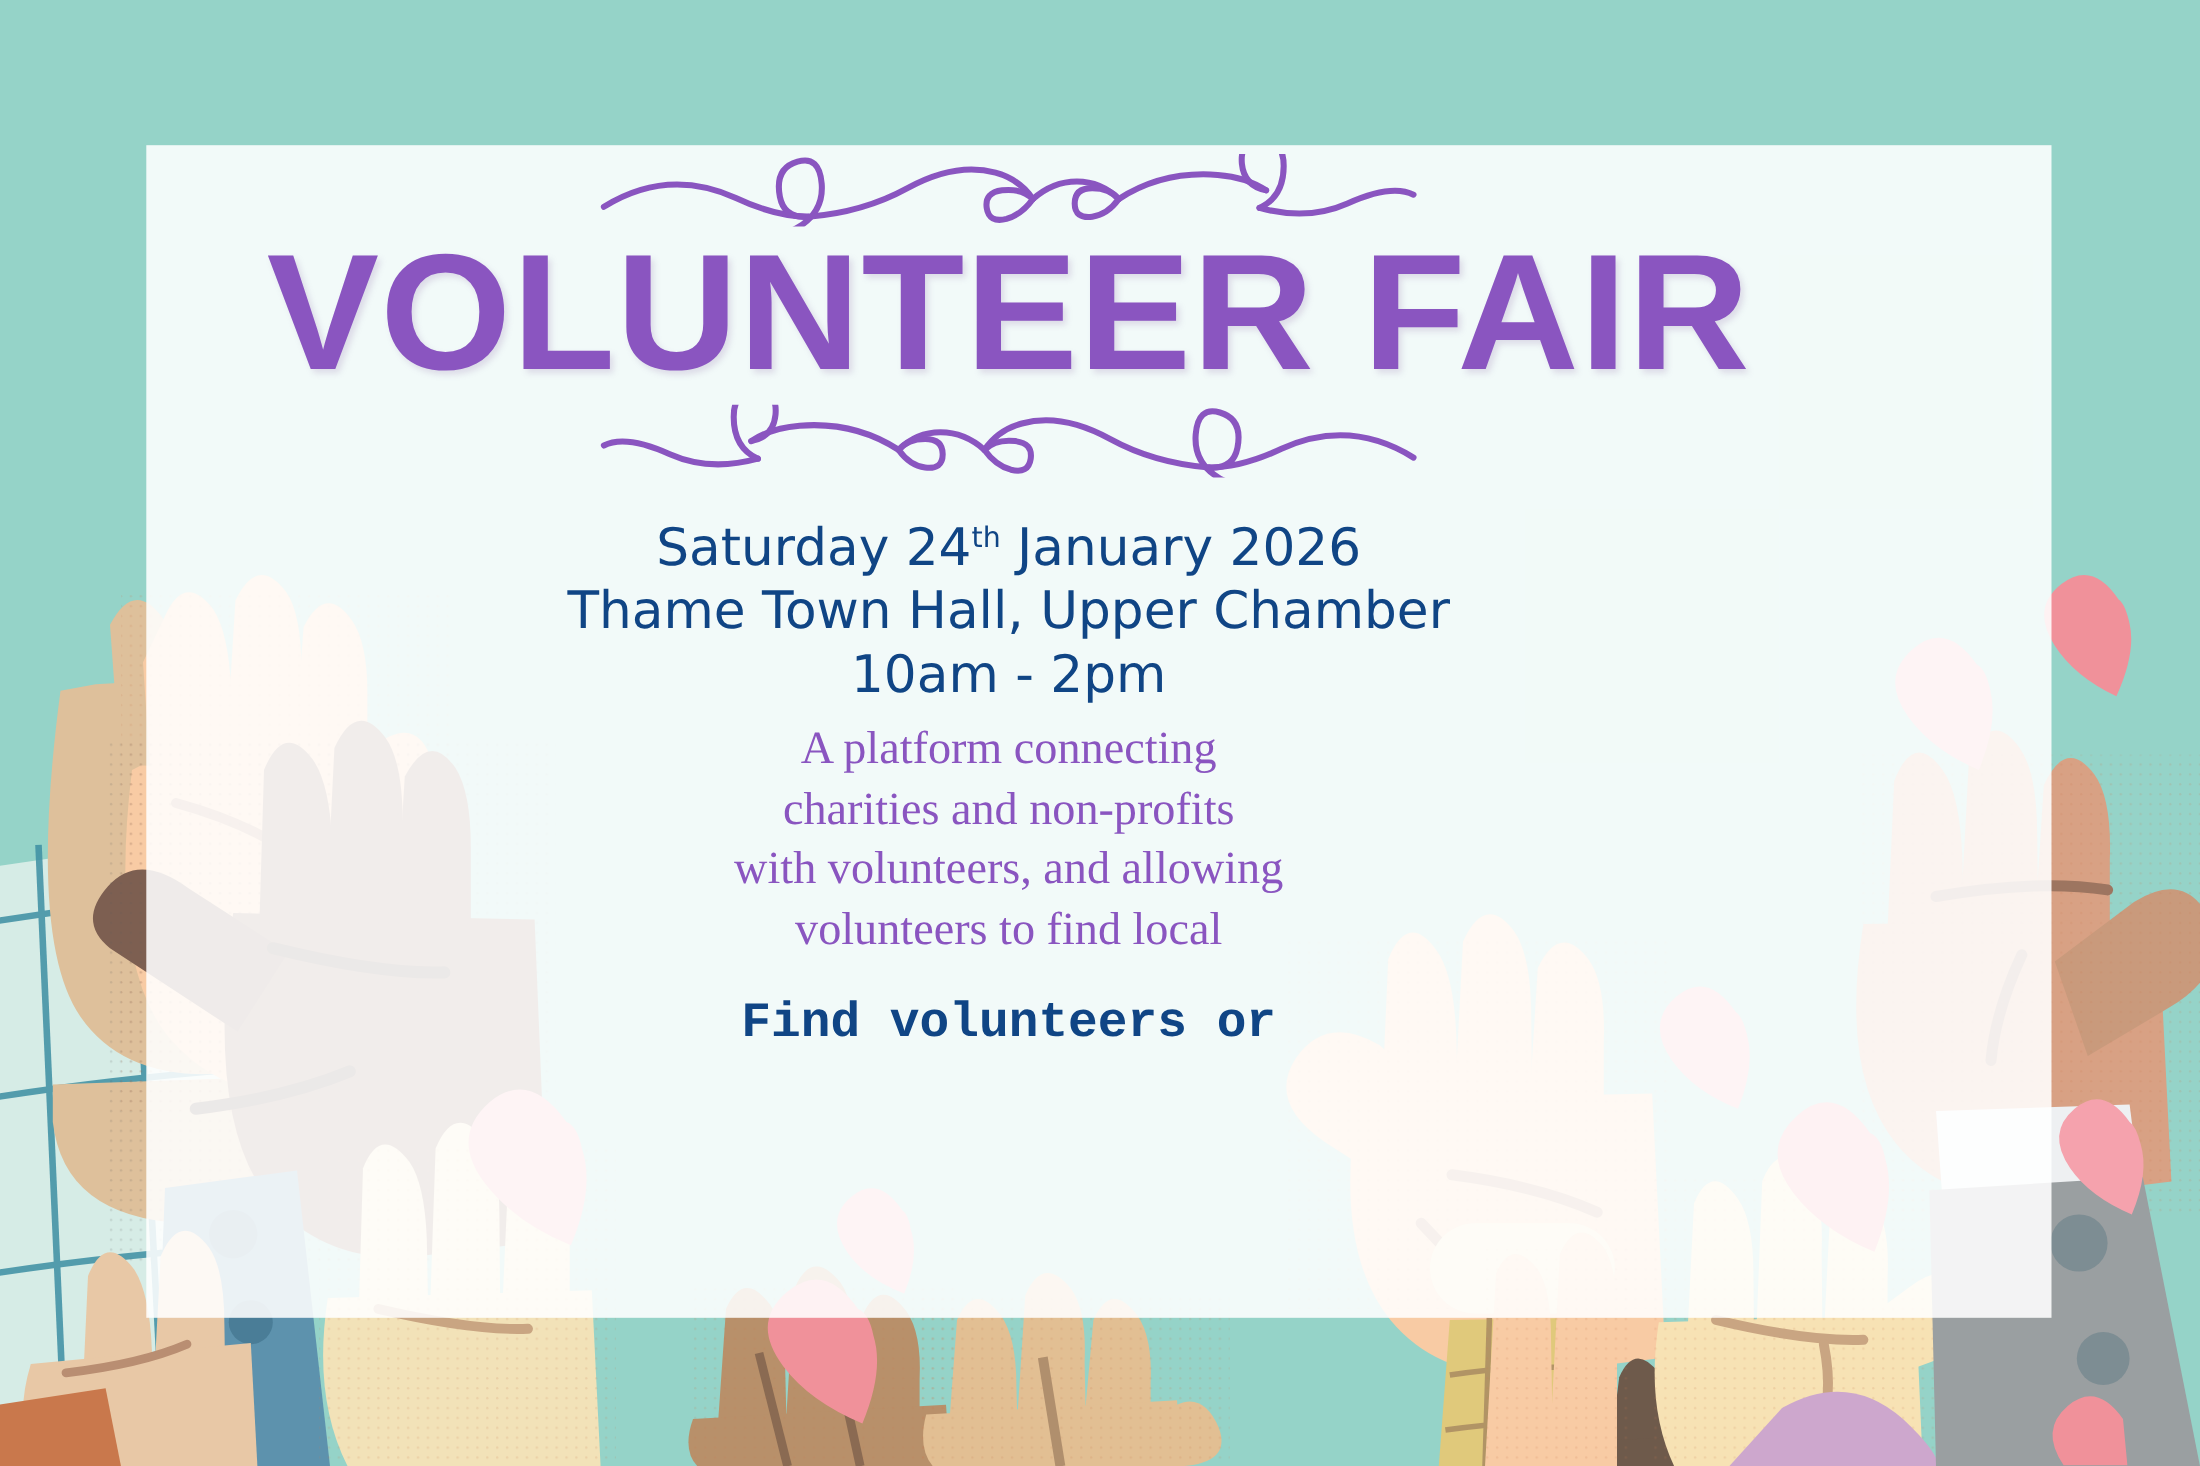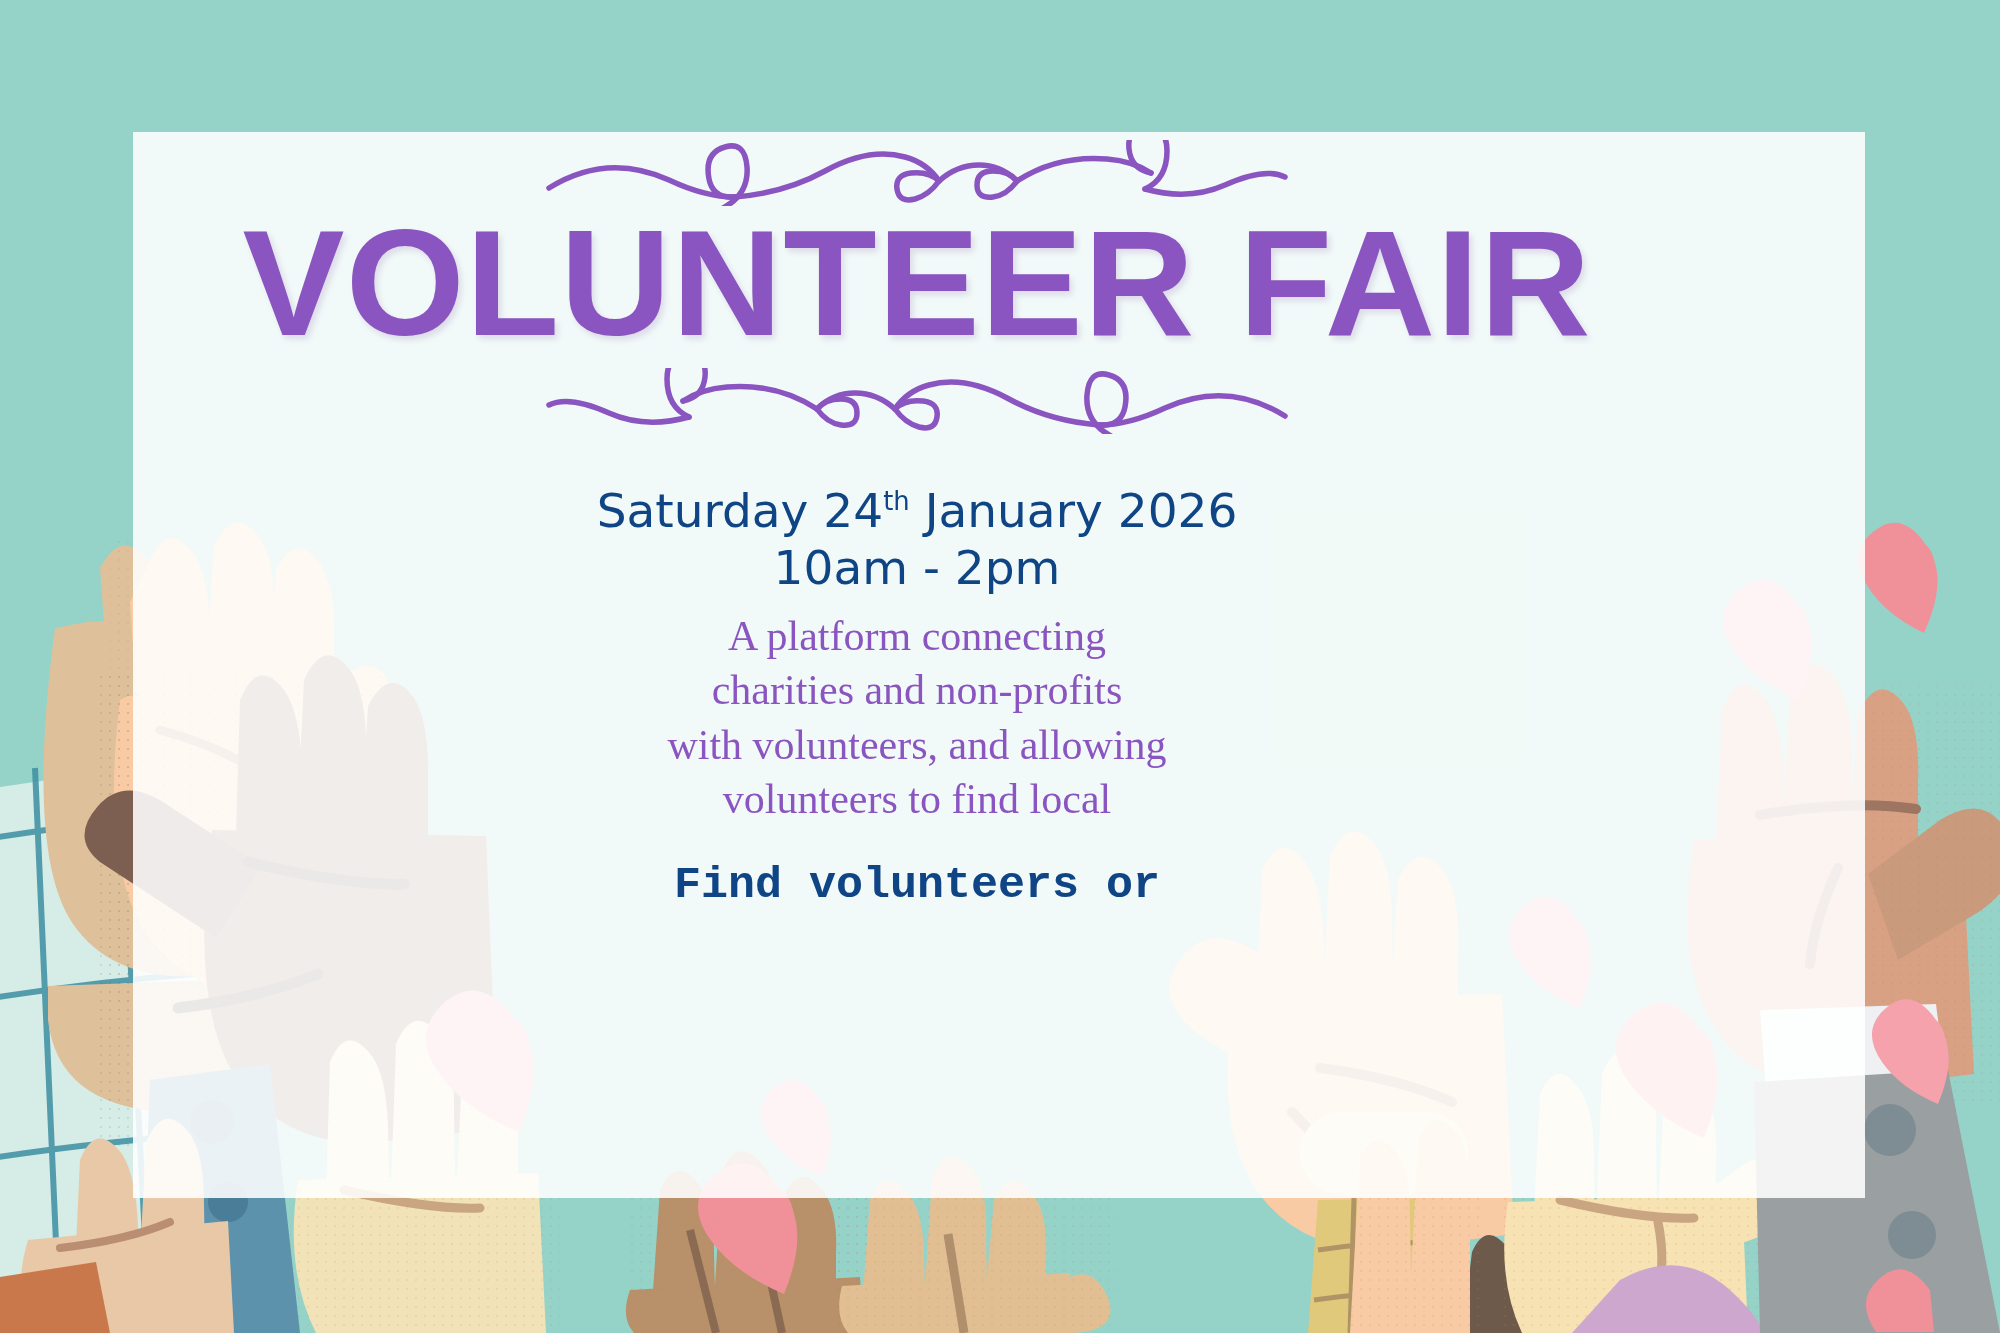--- a/index.html
+++ b/index.html
@@ -35,21 +35,21 @@
     font-size:150px;
     line-height:1.0;
     letter-spacing:1px;
     color:#8a55c0;
     transform:scaleX(1.02);
     text-shadow:3px 4px 6px rgba(140,110,170,0.22);
     padding:2px 0 4px 0;
   }
 
   #datelines{
-    margin:48px 0 0 0;text-align:center;
+    margin:36px 0 0 0;text-align:center;
     font-family:"DejaVu Sans", sans-serif;
     color:#104585;
     font-size:47px;
     line-height:1.22;
     font-weight:400;
   }
   #datelines .ln{display:block;}
   #datelines sup{font-size:0.55em;vertical-align:super;line-height:0;}
 
   #blurb{
@@ -293,20 +293,21 @@
         <path d="M402 41 q18 -16 40 -16 q22 0 38 16"></path>
         <path d="M480 41 q-10 14 -24 16 q-16 2 -16 -12 q0 -14 16 -14 q16 0 24 10"></path>
         <path d="M480 41 q40 -26 90 -22 q26 2 44 14"></path>
         <path d="M614 33 q-20 -4 -22 -24 q-2 -22 18 -22 q20 0 20 24 q0 28 -22 38"></path>
         <path d="M608 49 q44 12 80 -4 q40 -18 60 -8"></path>
       </g>
     </svg>
 
     <div id="datelines">
       <span class="ln"><span>Saturday 24</span><sup>th</sup><span> January 2026</span></span>
+      <span class="ln">Thame Town Hall, Upper Chamber</span>
       <span class="ln">10am - 2pm</span>
     </div>
 
     <div id="blurb">
       <span class="ln">A platform connecting</span>
       <span class="ln">charities and non-profits</span>
       <span class="ln">with volunteers, and allowing</span>
       <span class="ln">volunteers to find local</span>
     </div>
 

